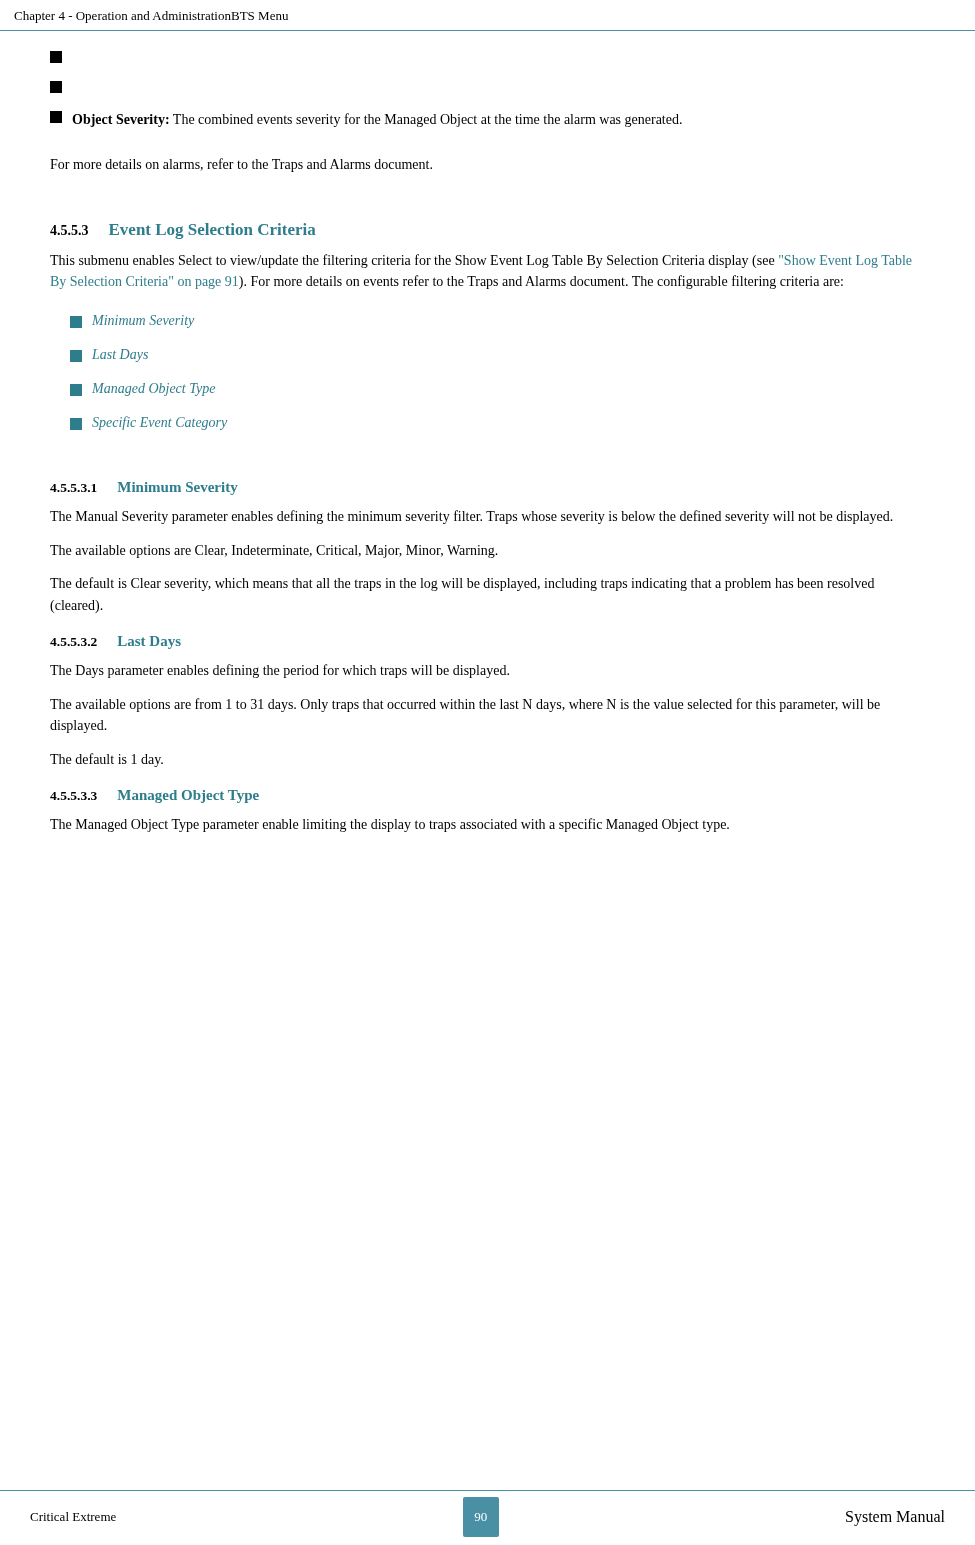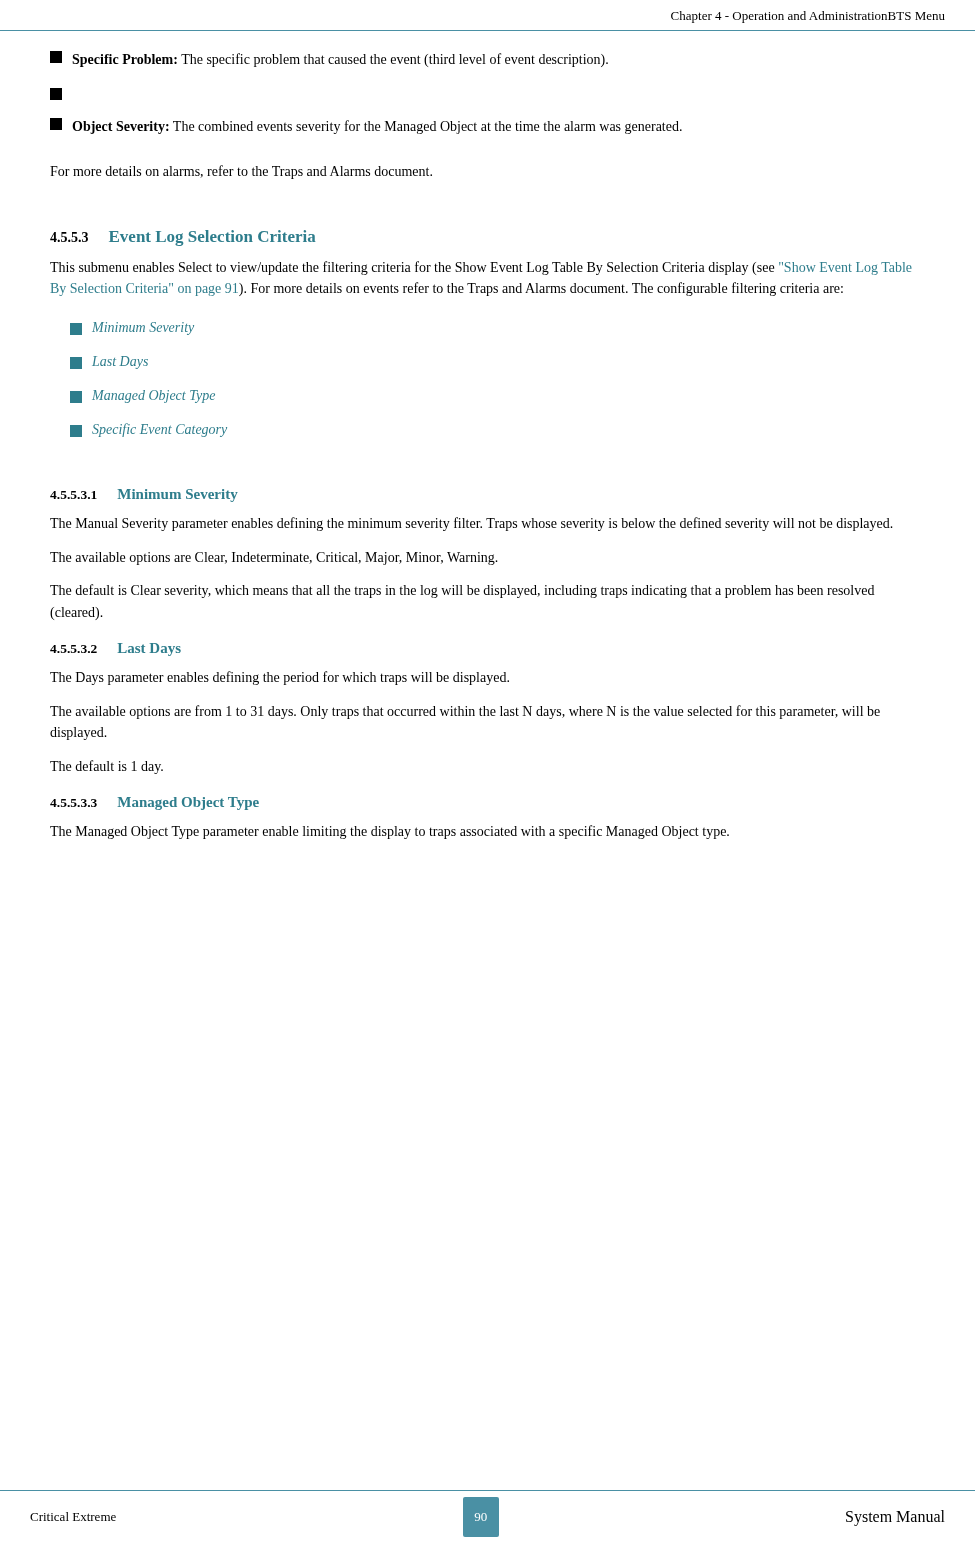--- a/index.html
+++ b/index.html
@@ -17,21 +17,21 @@
     .page-wrapper {
       width: 975px;
       min-height: 1545px;
       display: flex;
       flex-direction: column;
     }
 
     
     .page-header {
       display: flex;
-      justify-content: flex-end;
+      justify-content: flex-start;
       align-items: center;
       padding: 8px 30px 6px 14px;
       border-bottom: 1.5px solid #4a90a4;
       margin-bottom: 0;
     }
 
     .header-left {
       font-size: 13px;
       color: #000;
     }
@@ -195,23 +195,20 @@
 
   <div class="page-header">
     <span class="header-left">Chapter 4 - Operation and Administration</span>
     <span class="header-right">BTS Menu</span>
   </div>
 
   <div class="content">
 
     <div class="bullet-block">
       <div class="bullet-square"></div>
-      <span class="bullet-text">
-        <strong>Specific Problem:</strong> The specific problem that caused the event (third level of event description).
-      </span>
     </div>
 
     <div class="bullet-block">
       <div class="bullet-square"></div>
     </div>
 
     <div class="bullet-block">
       <div class="bullet-square"></div>
       <span class="bullet-text">
         <strong>Object Severity:</strong> The combined events severity for the Managed Object at the time the alarm was generated.

